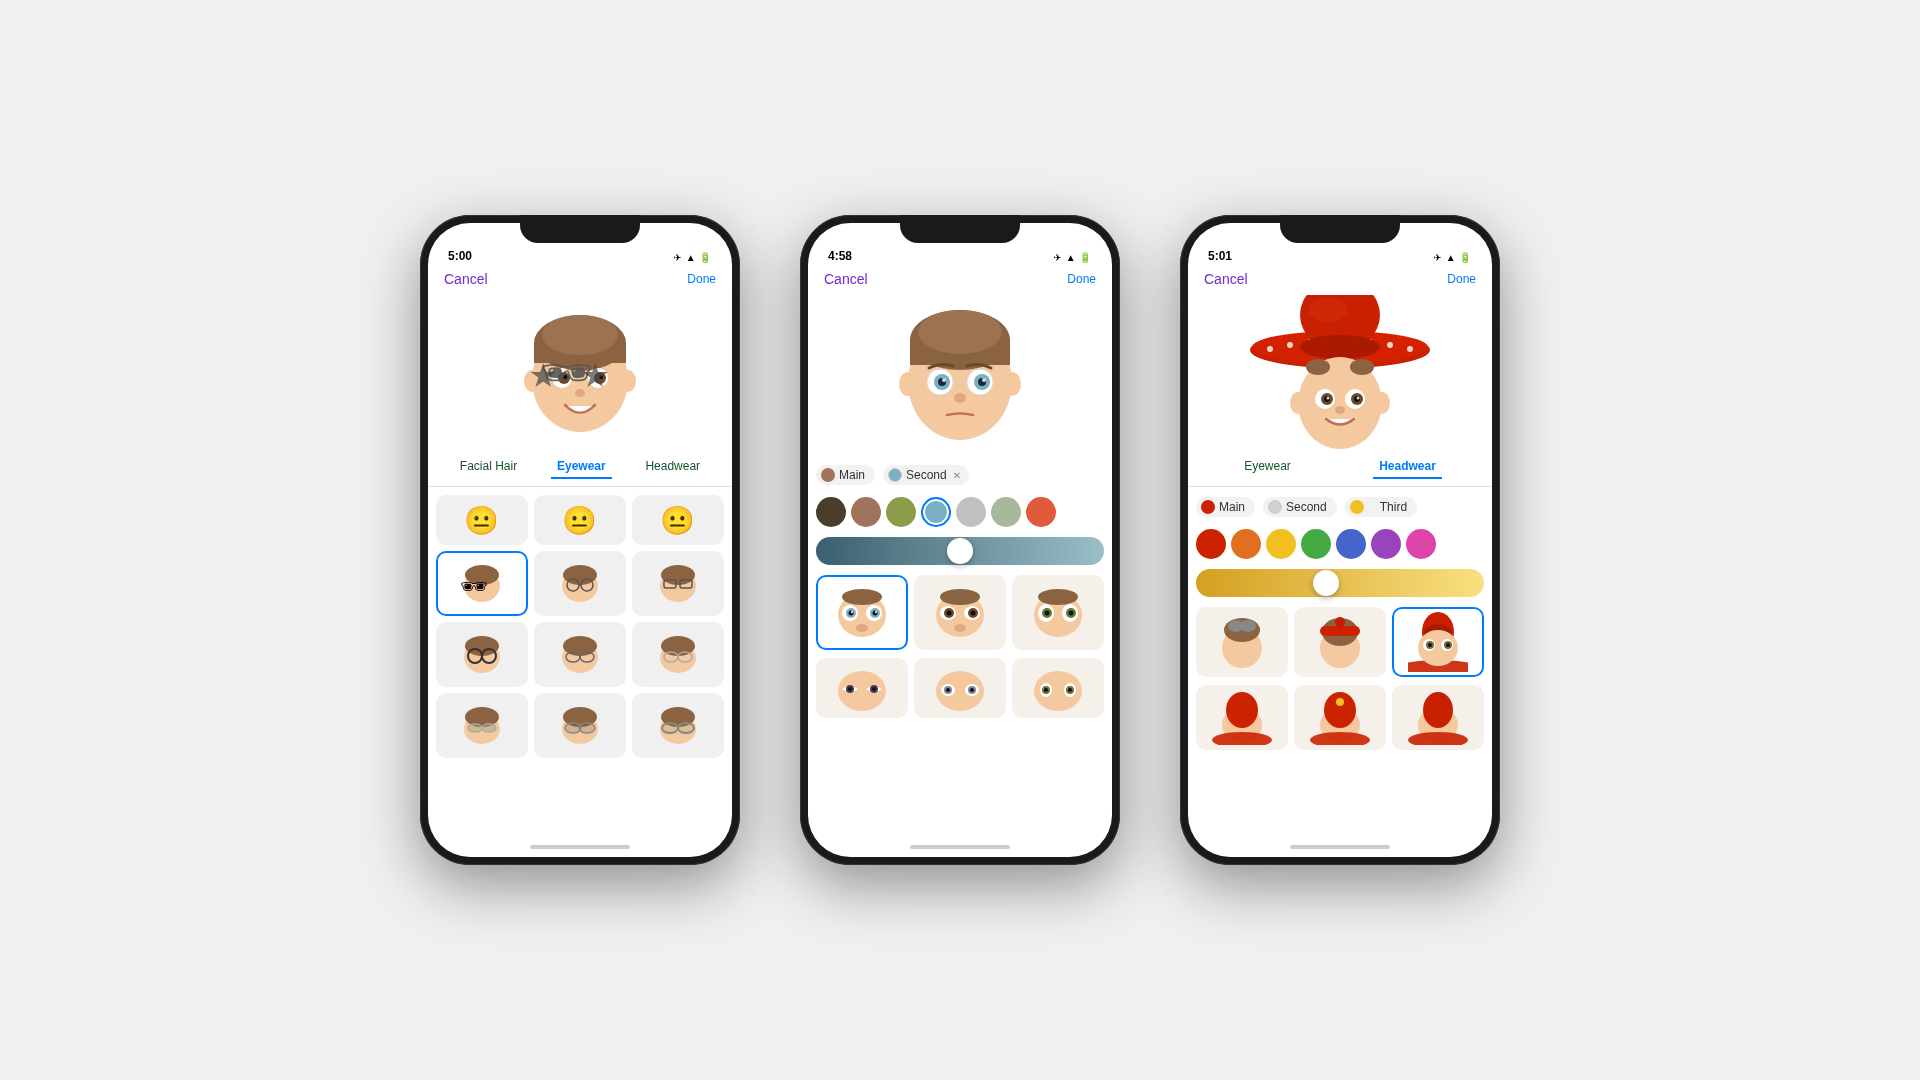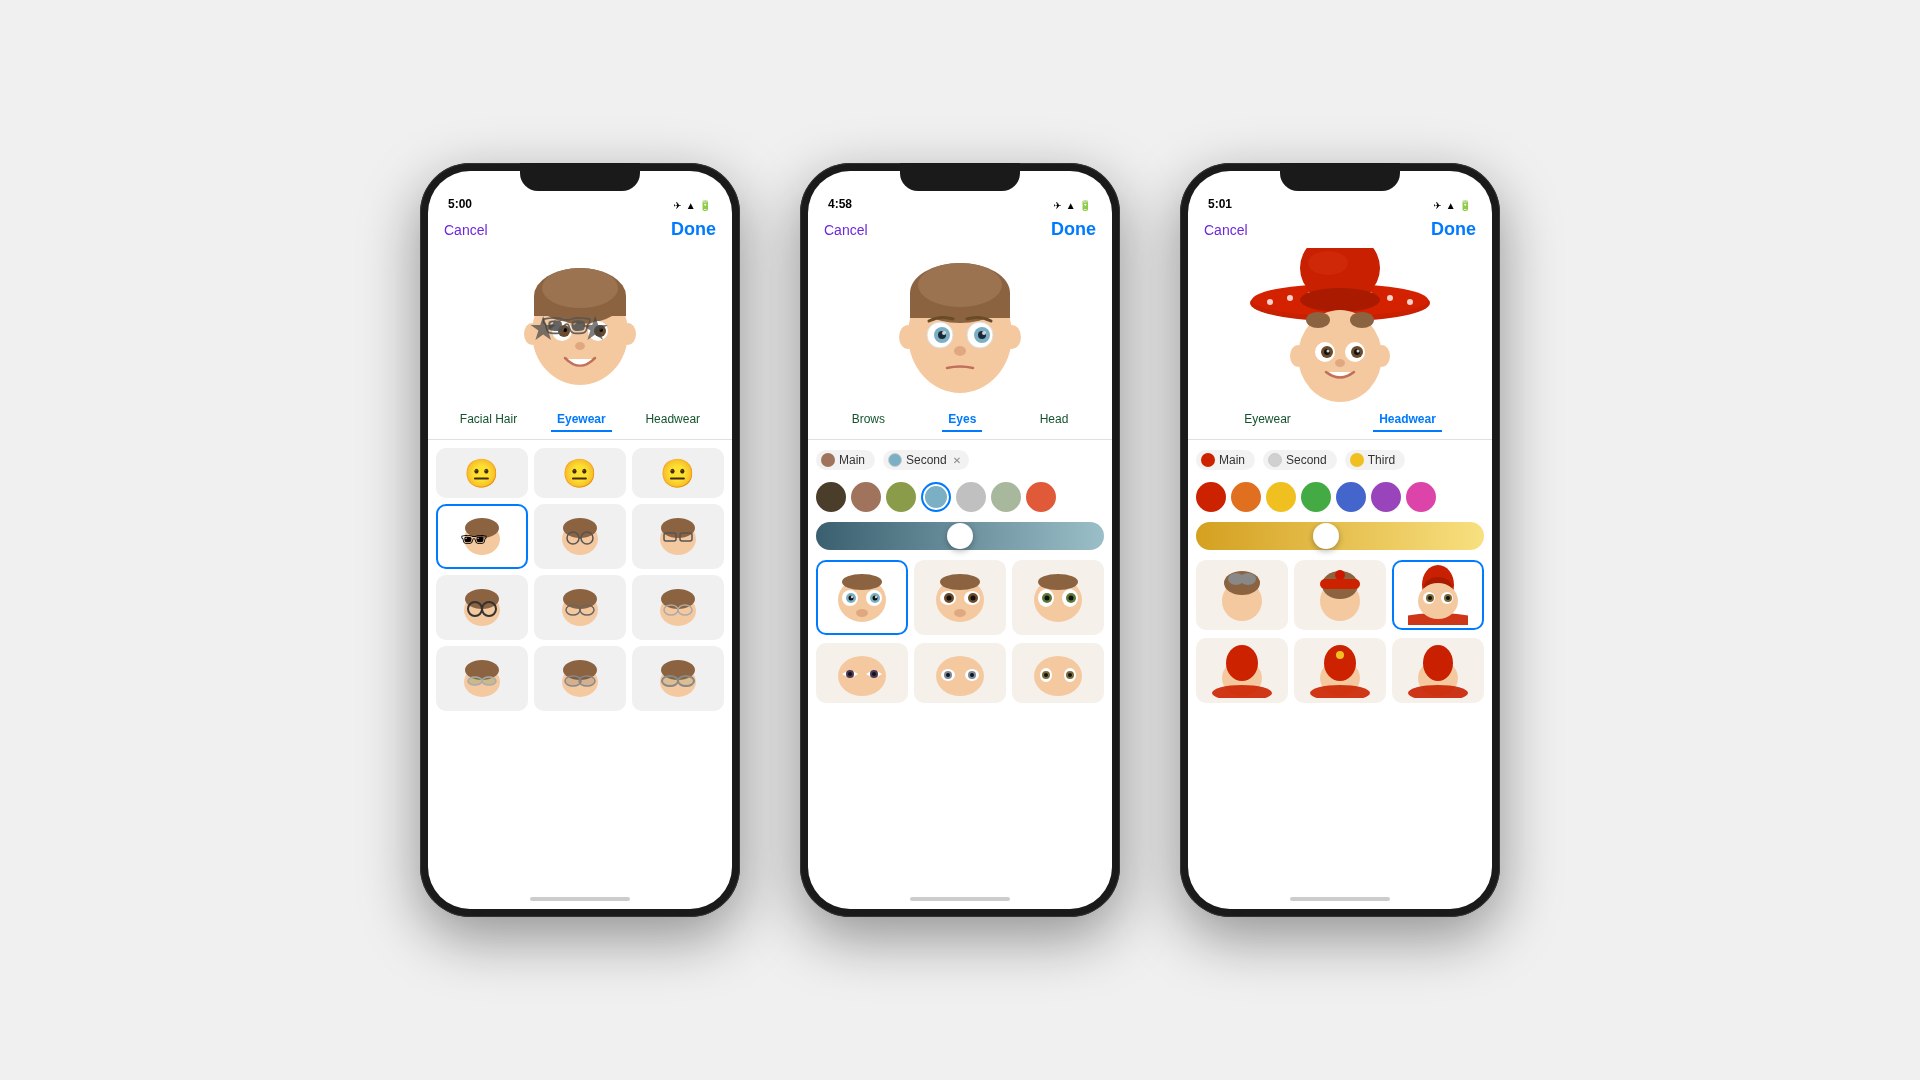--- a/index.html
+++ b/index.html
@@ -11,21 +11,21 @@
       align-items: center;
       justify-content: center;
       gap: 60px;
       font-family: -apple-system, 'SF Pro Display', 'Helvetica Neue', sans-serif;
       overflow: hidden;
     }
 
     
     .phone {
       width: 320px;
-      height: 754px;
+      height: 650px;
       background: #1a1a1a;
       border-radius: 50px;
       position: relative;
       box-shadow: 0 20px 60px rgba(0,0,0,0.4), inset 0 0 0 1px #333;
       flex-shrink: 0;
     }
     .phone-inner {
       position: absolute;
       top: 8px; left: 8px; right: 8px; bottom: 8px;
       background: #fff;
@@ -73,22 +73,22 @@
       align-items: center;
       padding: 4px 16px 8px;
       flex-shrink: 0;
     }
     .nav-cancel {
       color: #6d28d9;
       font-size: 14px;
     }
     .nav-done {
       color: #007AFF;
-      font-size: 18px;
-      font-weight: 700;
+      font-size: 12px;
+      font-weight: 400;
     }
     
     .avatar-area {
       display: flex;
       justify-content: center;
       align-items: center;
       padding: 10px 0;
       flex-shrink: 0;
       height: 160px;
     }
@@ -352,25 +352,20 @@
 
         <path d="M 44 68 Q 56 62 68 66" stroke="#6a4a28" stroke-width="3" fill="none" stroke-linecap="round"></path>
         <path d="M 82 66 Q 94 62 106 68" stroke="#6a4a28" stroke-width="3" fill="none" stroke-linecap="round"></path>
 
         <ellipse cx="75" cy="98" rx="6" ry="5" fill="#e0a880"></ellipse>
 
         <path d="M 62 115 Q 75 112 88 115" stroke="#c0705a" stroke-width="2.5" fill="none" stroke-linecap="round"></path>
       </svg>
     </div>
 
-    <div class="tabs-row">
-      <span class="tab-item">Brows</span>
-      <span class="tab-item active">Eyes</span>
-      <span class="tab-item">Head</span>
-    </div>
 
     <div class="eyes-tab-content">
 
       <div style="display:flex; gap:8px; align-items:center; padding:4px 0;">
         <div style="display:flex; align-items:center; gap:4px; background:#f2f2f2; border-radius:14px; padding:3px 10px 3px 5px;">
           <div style="width:14px;height:14px;border-radius:50%;background:#a0745c;"></div>
           <span style="font-size:12px;color:#333;">Main</span>
         </div>
         <div style="display:flex; align-items:center; gap:4px; background:#f2f2f2; border-radius:14px; padding:3px 8px 3px 5px;">
           <div style="width:14px;height:14px;border-radius:50%;background:#7aafc4;border:1px solid #ccc;"></div>
@@ -551,21 +546,21 @@
 
       <div style="display:flex; gap:8px; align-items:center; padding:4px 0; flex-wrap:wrap;">
         <div style="display:flex; align-items:center; gap:4px; background:#f2f2f2; border-radius:14px; padding:3px 10px 3px 5px;">
           <div style="width:14px;height:14px;border-radius:50%;background:#cc2200;"></div>
           <span style="font-size:12px;color:#333;">Main</span>
         </div>
         <div style="display:flex; align-items:center; gap:4px; background:#f2f2f2; border-radius:14px; padding:3px 10px 3px 5px;">
           <div style="width:14px;height:14px;border-radius:50%;background:#d0d0d0;border:1px solid #ccc;"></div>
           <span style="font-size:12px;color:#333;">Second</span>
         </div>
-        <div style="display:flex; align-items:center; gap:4px; background:#f2f2f2; border-radius:14px; padding:3px 10px 3px 5px;">
+        <div style="display:flex; align-items:center; gap:16px; background:#f2f2f2; border-radius:14px; padding:3px 10px 3px 5px;">
           <div style="width:14px;height:14px;border-radius:50%;background:#f0c020;"></div>
           <span style="font-size:12px;color:#333;">Third</span>
         </div>
       </div>
 
       <div style="display:flex; gap:5px; align-items:center; overflow:hidden;">
         <div style="width:30px;height:30px;border-radius:50%;background:#cc2200;flex-shrink:0;"></div>
         <div style="width:30px;height:30px;border-radius:50%;background:#e07020;flex-shrink:0;"></div>
         <div style="width:30px;height:30px;border-radius:50%;background:#f0c020;flex-shrink:0;"></div>
         <div style="width:30px;height:30px;border-radius:50%;background:#44aa44;flex-shrink:0;"></div>

